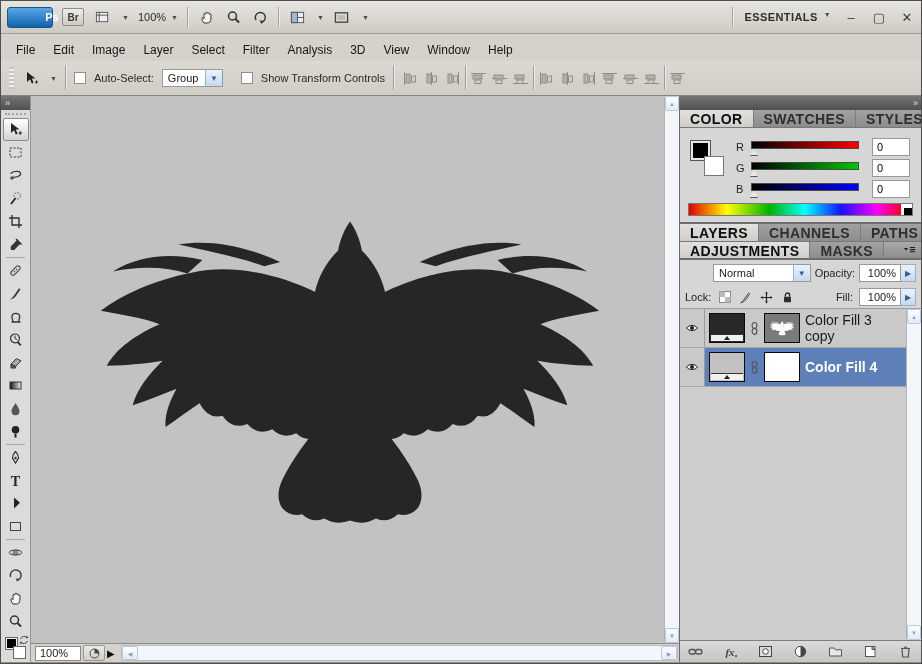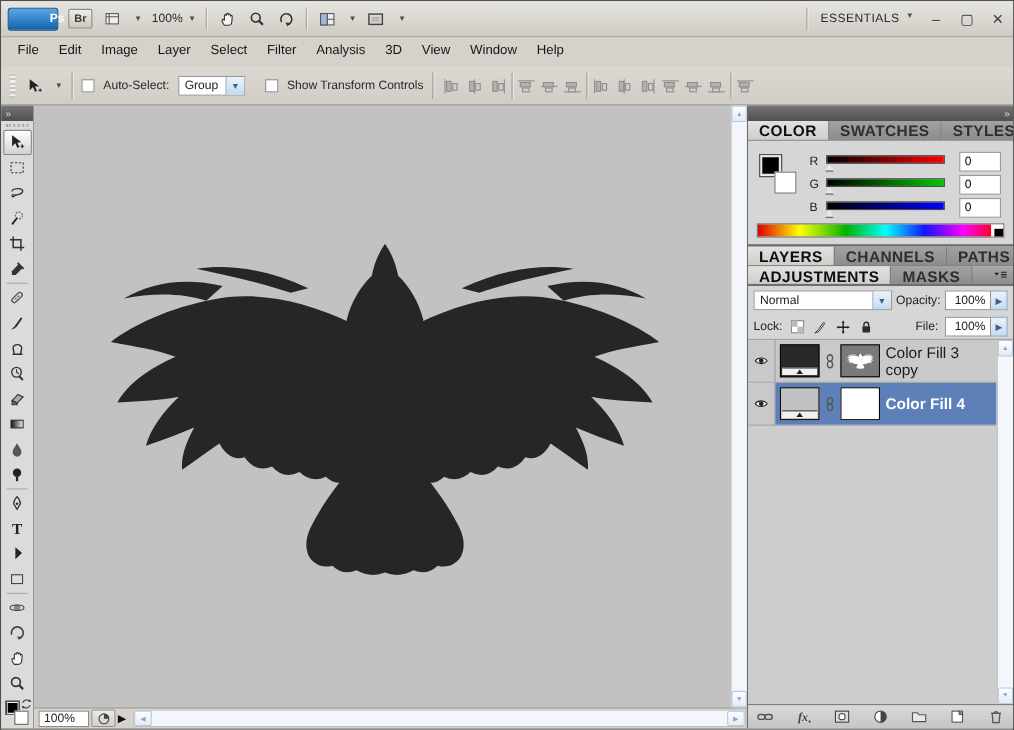--- a/index.html
+++ b/index.html
@@ -15,25 +15,25 @@
   .ps-logo{ width:26px; height:21px; border-radius:3px; background:linear-gradient(#5aa7e8,#0f62ab);
     border:1px solid #24527e; color:#fff; font-weight:bold; font-size:11px;
     display:flex; align-items:center; justify-content:center;padding-left:44px;}
   .bevel-btn{ height:18px; min-width:22px; padding:0 3px; border-radius:2px;
     background:linear-gradient(#efede9,#ccc9c2); border:1px solid #908d86;
     display:flex; align-items:center; justify-content:center; font-size:10px; font-weight:bold; color:#3a3a3a;}
   .tb-ico{ width:18px; height:16px; display:flex; align-items:center; justify-content:center;}
   .caret{ font-size:7px; color:#4b4b4b; margin-left:2px;}
   .tb-sep{ width:1px; height:20px; background:#a8a49d; box-shadow:1px 0 0 #efede9;}
   .zoom-lvl{ font-size:11px; color:#2c2c2c; display:flex; align-items:center; gap:3px;}
-  .workspace{ font-weight:normal; font-size:11px; letter-spacing:.4px; color:#2e2e2e;
+  .workspace{ font-weight:bold; font-size:11px; letter-spacing:.4px; color:#2e2e2e;
     display:flex; gap:4px;}
   .winbtn{ font-size:13px; color:#3c3c3c; width:16px; text-align:center; cursor:default;}
   
-  .menubar{ height:27px; display:flex; align-items:flex-start; padding:0 6px; background:#d5d2cb;}
+  .menubar{ height:27px; display:flex; align-items:flex-end; padding:0 6px; background:#d5d2cb;}
   .menu-item{ padding:4px 9px; font-size:12px; color:#161616;}
   
   .optionsbar{ height:35px; display:flex; align-items:center; padding:0 8px; gap:8px;
     background:linear-gradient(#dcd9d3,#d0cdc6); border-bottom:1px solid #84817b;}
   .grip{ width:5px; height:22px; background:repeating-linear-gradient(#c7c4bd 0 2px,#f0efec 2px 4px); }
   .checkbox{ width:12px; height:12px; background:#fdfdfd; border:1px solid #8e8e8e;}
   .combo{ display:flex; height:18px; border:1px solid #9a9a9a; background:#fff;}
   .combo .val{ padding:2px 5px; font-size:11px; min-width:42px;}
   .combo .btn{ width:17px; background:linear-gradient(#eaf3fc,#c4daf2); border-left:1px solid #9ab0c9;
     display:flex; align-items:center; justify-content:center; color:#3f5f86; font-size:8px;}
@@ -96,21 +96,21 @@
   .marker{ position:absolute; left:-1px; top:9px; width:0; height:0;
     border-left:4px solid transparent; border-right:4px solid transparent; border-bottom:6px solid #e8e8e8;
     filter:drop-shadow(0 1px 0 #555);}
   .chrow .field{ width:38px; height:18px; background:#fff; border:1px solid #979797; font-size:11px; padding:2px 4px; margin-left:8px;}
   .spectrum{ position:absolute; left:8px; right:8px; bottom:6px; height:13px; border:1px solid #777;
     background:linear-gradient(to right,#e00000,#ffff00 17%,#00b400 36%,#00ffff 52%,#1414ff 68%,#ff00ff 84%,#ff0000 97%);}
   .spectrum .w{ position:absolute; right:0; top:0; width:11px; height:100%; background:#fff;}
   .spectrum .k{ position:absolute; right:0; bottom:0; width:8px; height:7px; background:#000;}
   .adjbar{ border-bottom:2px solid #6e6e6e;}
   .blendrow{ height:26px; background:#d6d6d6; display:flex; align-items:center; padding:0 5px; gap:4px;}
-  .blendrow .combo{ width:128px;}
+  .blendrow .combo{ width:128px;margin-left:28px;}
   .blendrow .combo .val{ flex:1;}
   .minilabel{ font-size:11px; color:#222;}
   .numfield{ display:flex; height:18px;}
   .numfield .v{ width:42px; background:#fff; border:1px solid #979797; font-size:11px; padding:2px 4px; text-align:right;}
   .numfield .b{ width:15px; background:linear-gradient(#eaf3fc,#c4daf2); border:1px solid #9ab0c9; border-left:none;
     color:#3f5f86; font-size:8px; display:flex; align-items:center; justify-content:center;}
   .lockrow{ height:23px; background:#d6d6d6; display:flex; align-items:center; padding:0 5px; gap:6px; border-bottom:1px solid #9c9c9c;}
   .lockrow .spacer{ flex:1;}
   .lockico{ width:15px; height:15px; display:flex; align-items:center; justify-content:center;}
   .layerlist{ flex:1; position:relative; background:#cdcdcd; overflow:hidden;}
@@ -640,21 +640,21 @@
               <path d="M7.5 0.5 L5.8 3 H9.2 Z M7.5 14.5 L5.8 12 H9.2 Z M0.5 7.5 L3 5.8 V9.2 Z M14.5 7.5 L12 5.8 V9.2 Z" fill="#222"></path>
             </svg>
         </span>
         <span class="lockico">
           <svg width="13" height="13" viewBox="0 0 15 15">
               <rect x="3.5" y="6.5" width="8" height="6.5" rx="1" fill="#2b2b2b"></rect>
               <path d="M5 6.5 V4.8 A2.5 2.5 0 0 1 10 4.8 V6.5" fill="none" stroke="#2b2b2b" stroke-width="1.5"></path>
             </svg>
         </span>
         <span class="spacer"></span>
-        <span class="minilabel">File:</span>
+        <span class="minilabel">Fill:</span>
         <div class="numfield">
           <span class="v">100%</span>
           <span class="b">▶</span>
         </div>
       </div>
       <div class="layerlist">
         <div class="lrows" id="lrows">
             <div class="lrow">
               <div class="eyecell">
                 <svg width="14" height="12" viewBox="0 0 13 12">

